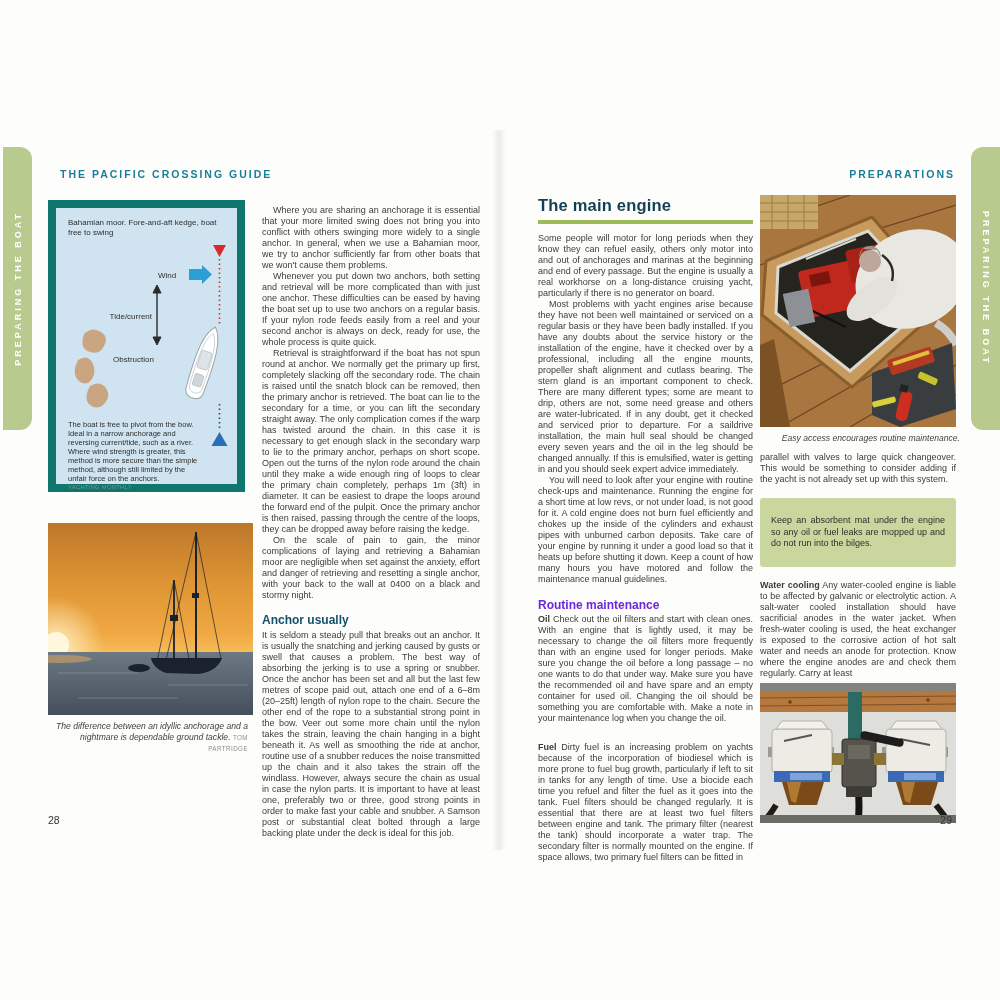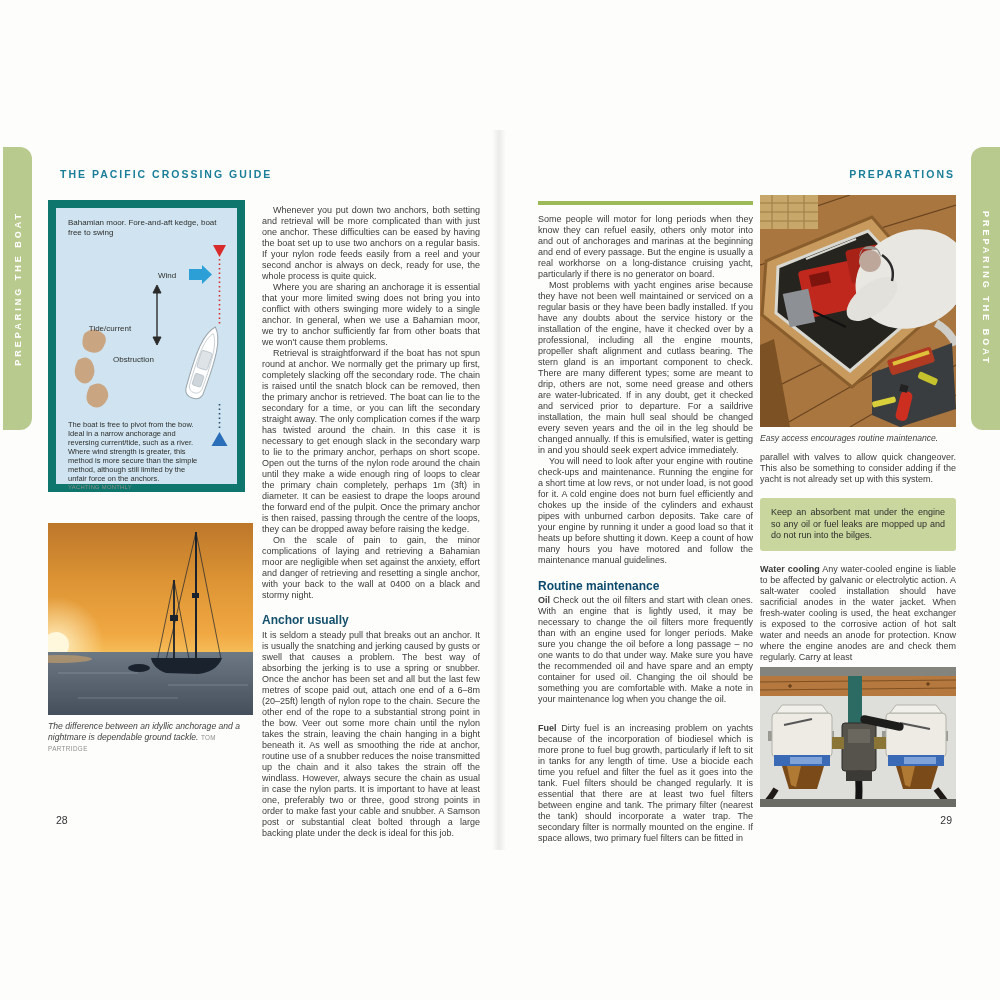--- a/index.html
+++ b/index.html
@@ -12,55 +12,55 @@
        font-size:9px;font-weight:bold;letter-spacing:3px;display:flex;align-items:center;justify-content:center;}
   .tab-left{left:3px;border-radius:0 12px 12px 0;}
   .tab-right{right:0;border-radius:12px 0 0 12px;}
   .tab span{writing-mode:vertical-rl;white-space:nowrap;}
   .tab-left span{transform:rotate(180deg);}
   
   .runhead{position:absolute;top:168px;font-size:10.5px;font-weight:bold;letter-spacing:2px;color:#1a7e99;}
   .runhead.left{left:60px;}
   .runhead.right{right:45px;text-align:center;}
   .folio{position:absolute;top:814px;font-size:10.5px;color:#333;}
-  .folio.l{left:56px;} .folio.r{right:48px;}
+  .folio.l{left:48px;} .folio.r{right:48px;}
   
   .body-text{font-size:9px;line-height:11px;text-align:justify;margin:0;color:#3c3c3a;}
   .indent{text-indent:11px;}
-  .caption{font-size:8.6px;line-height:11px;font-style:italic;color:#42423f;text-align:left;}
+  .caption{font-size:8.6px;line-height:11px;font-style:italic;color:#42423f;text-align:right;}
   .credit{font-style:normal;font-size:6.3px;letter-spacing:.4px;color:#8d8d89;}
   h2.main-head{margin:0;font-size:16.5px;color:#133f55;letter-spacing:.2px;}
   .green-rule{height:4px;background:#9cba57;margin:5px 0 9px 0;}
   h3.sub-teal{margin:0 0 3px 0;font-size:12px;color:#14506b;}
-  h3.sub-green{margin:13px 0 2px 0;font-size:12px;color:#0c4a6e;}
+  h3.sub-green{margin:13px 0 2px 0;font-size:12px;color:#6d28d9;}
   .lead{font-weight:bold;}
   
   .colL1{position:absolute;left:48px;top:200px;width:197px;}
   .colL2{position:absolute;left:262px;top:205px;width:218px;}
   .colR1{position:absolute;left:538px;top:196px;width:215px;}
   .colR2{position:absolute;left:760px;top:195px;width:196px;}
   
   .diagram{position:relative;width:197px;height:292px;background:#cfe4f0;border:8px solid #0f766e;box-sizing:border-box;}
   .dg-label{position:absolute;font-size:8px;line-height:9.5px;color:#2e2e2c;}
   .dg-title{left:12px;top:10px;width:160px;}
   .dg-wind{left:102px;top:63px;}
-  .dg-tide{left:12px;top:116px;width:84px;text-align:center;}
+  .dg-tide{left:12px;top:104px;width:84px;text-align:right;}
   .dg-obst{left:57px;top:147px;}
   .dg-cap{position:absolute;left:12px;top:212px;width:135px;font-size:7.5px;line-height:9px;color:#2e2e2c;}
   .dg-credit{position:absolute;left:12px;top:276px;font-size:5.8px;letter-spacing:.3px;color:#8d8d89;}
   .dg-svg{position:absolute;left:0;top:0;}
   
   .photo{position:relative;overflow:hidden;}
   .ph-sunset{width:205px;height:192px;margin-top:31px;}
   .ph-engine{width:196px;height:232px;}
   .ph-filters{width:196px;height:140px;margin-top:4px;}
   .below-diagram{margin-top:15px;width:197px;}
   .cap-under{margin-top:6px;width:200px;}
   
-  .tipbox{margin-top:13px;background:#c9d79e;border-radius:3px;padding:9px 11px;
+  .tipbox{margin-top:13px;background:#c9d79e;border-radius:3px;padding:17px 11px;
           font-size:9px;line-height:11.5px;color:#2e2e2c;text-align:justify;}
   .sp8{margin-top:8px;} .sp10{margin-top:18px;}
 </style>
 </head>
 <body>
 
 <div class="spread">
 
   <div class="gutter"></div>
 
@@ -160,31 +160,32 @@
       </svg>
     </div>
 
     <div class="caption cap-under">
       <span>The difference between an idyllic anchorage and a nightmare is dependable ground tackle.</span>
       <span class="credit">TOM PARTRIDGE</span>
     </div>
   </div>
 
   <div class="colL2">
+    <p class="body-text indent">Where you are sharing an anchorage it is essential that your more limited swing does not bring you into conflict with others swinging more widely to a single anchor. In general, when we use a Bahamian moor, we try to anchor sufficiently far from other boats that we won't cause them problems.</p>
     <p class="body-text indent">Whenever you put down two anchors, both setting and retrieval will be more complicated than with just one anchor. These difficulties can be eased by having the boat set up to use two anchors on a regular basis. If your nylon rode feeds easily from a reel and your second anchor is always on deck, ready for use, the whole process is quite quick.</p>
-    <p class="body-text indent">Where you are sharing an anchorage it is essential that your more limited swing does not bring you into conflict with others swinging more widely to a single anchor. In general, when we use a Bahamian moor, we try to anchor sufficiently far from other boats that we won't cause them problems.</p>
     <p class="body-text indent">Retrieval is straightforward if the boat has not spun round at anchor. We normally get the primary up first, completely slacking off the secondary rode. The chain is raised until the snatch block can be removed, then the primary anchor is retrieved. The boat can lie to the secondary for a time, or you can lift the secondary straight away. The only complication comes if the warp has twisted around the chain. In this case it is necessary to get enough slack in the secondary warp to lie to the primary anchor, perhaps on short scope. Open out the turns of the nylon rode around the chain until they make a wide enough ring of loops to clear the primary chain completely, perhaps 1m (3ft) in diameter. It can be easiest to drape the loops around the forward end of the pulpit. Once the primary anchor is then raised, passing through the centre of the loops, they can be dropped away before raising the kedge.</p>
     <p class="body-text indent">On the scale of pain to gain, the minor complications of laying and retrieving a Bahamian moor are negligible when set against the anxiety, effort and danger of retrieving and resetting a single anchor, with your back to the wall at 0400 on a black and stormy night.</p>
     <h3 class="sub-teal" style="margin-top:12px;">Anchor usually</h3>
     <p class="body-text">It is seldom a steady pull that breaks out an anchor. It is usually the snatching and jerking caused by gusts or swell that causes a problem. The best way of absorbing the jerking is to use a spring or snubber. Once the anchor has been set and all but the last few metres of scope paid out, attach one end of a 6–8m (20–25ft) length of nylon rope to the chain. Secure the other end of the rope to a substantial strong point in the bow. Veer out some more chain until the nylon takes the strain, leaving the chain hanging in a bight beneath it. As well as smoothing the ride at anchor, routine use of a snubber reduces the noise transmitted up the chain and it also takes the strain off the windlass. However, always secure the chain as usual in case the nylon parts. It is important to have at least one, preferably two or three, good strong points in order to make fast your cable and snubber. A Samson post or substantial cleat bolted through a large backing plate under the deck is ideal for this job.</p>
   </div>
 
   <div class="folio l">28</div>
 
   <div class="colR1">
+    <h2 class="main-head">The main engine</h2>
     <div class="green-rule"></div>
     <p class="body-text">Some people will motor for long periods when they know they can refuel easily, others only motor into and out of anchorages and marinas at the beginning and end of every passage. But the engine is usually a real workhorse on a long-distance cruising yacht, particularly if there is no generator on board.</p>
     <p class="body-text indent">Most problems with yacht engines arise because they have not been well maintained or serviced on a regular basis or they have been badly installed. If you have any doubts about the service history or the installation of the engine, have it checked over by a professional, including all the engine mounts, propeller shaft alignment and cutlass bearing. The stern gland is an important component to check. There are many different types; some are meant to drip, others are not, some need grease and others are water-lubricated. If in any doubt, get it checked and serviced prior to departure. For a saildrive installation, the main hull seal should be changed every seven years and the oil in the leg should be changed annually. If this is emulsified, water is getting in and you should seek expert advice immediately.</p>
     <p class="body-text indent">You will need to look after your engine with routine check-ups and maintenance. Running the engine for a short time at low revs, or not under load, is not good for it. A cold engine does not burn fuel efficiently and chokes up the inside of the cylinders and exhaust pipes with unburned carbon deposits. Take care of your engine by running it under a good load so that it heats up before shutting it down. Keep a count of how many hours you have motored and follow the maintenance manual guidelines.</p>
     <h3 class="sub-green">Routine maintenance</h3>
     <p class="body-text"><b class="lead">Oil</b> <span>Check out the oil filters and start with clean ones. With an engine that is lightly used, it may be necessary to change the oil filters more frequently than with an engine used for longer periods. Make sure you change the oil before a long passage – no one wants to do that under way. Make sure you have the recommended oil and have spare and an empty container for used oil. Changing the oil should be something you are comfortable with. Make a note in your maintenance log when you change the oil.</span></p>
     <p class="body-text sp10"><b class="lead">Fuel</b> <span>Dirty fuel is an increasing problem on yachts because of the incorporation of biodiesel which is more prone to fuel bug growth, particularly if left to sit in tanks for any length of time. Use a biocide each time you refuel and filter the fuel as it goes into the tank. Fuel filters should be changed regularly. It is essential that there are at least two fuel filters between engine and tank. The primary filter (nearest the tank) should incorporate a water trap. The secondary filter is normally mounted on the engine. If space allows, two primary fuel filters can be fitted in</span></p>
   </div>
 
   <div class="colR2">
@@ -241,21 +242,21 @@
           <rect x="140" y="190" width="8" height="7" fill="#222" transform="rotate(14 144 193)"></rect>
           <rect x="112" y="204" width="24" height="6" rx="2" fill="#d8cf3a" transform="rotate(-14 124 207)"></rect>
           <rect x="158" y="180" width="20" height="7" rx="2" fill="#c6c22e" transform="rotate(24 168 183)"></rect>
         </g>
         <polygon points="0,150 14,144 30,232 0,232" fill="#7c5224"></polygon>
       </svg>
     </div>
 
     <div class="caption cap-under">Easy access encourages routine maintenance.</div>
 
-    <p class="body-text sp8">parallel with valves to allow quick changeover. This also be something to consider adding if the yacht is not already set up with this system.</p>
+    <p class="body-text sp8">parallel with valves to large quick changeover. This would be something to consider adding if the yacht is not already set up with this system.</p>
 
     <div class="tipbox">Keep an absorbent mat under the engine so any oil or fuel leaks are mopped up and do not run into the bilges.</div>
 
     <p class="body-text" style="margin-top:13px;"><b class="lead">Water cooling</b> <span>Any water-cooled engine is liable to be affected by galvanic or electrolytic action. A salt-water cooled installation should have sacrificial anodes in the water jacket. When fresh-water cooling is used, the heat exchanger is exposed to the corrosive action of hot salt water and needs an anode for protection. Know where the engine anodes are and check them regularly. Carry at least</span></p>
 
     <div class="photo ph-filters">
       <svg width="196" height="140" viewBox="0 0 196 140">
         <rect x="0" y="0" width="196" height="140" fill="#dededa"></rect>
         <rect x="0" y="0" width="196" height="9" fill="#84847e"></rect>
         <rect x="0" y="9" width="196" height="20" fill="#b5793f"></rect>

